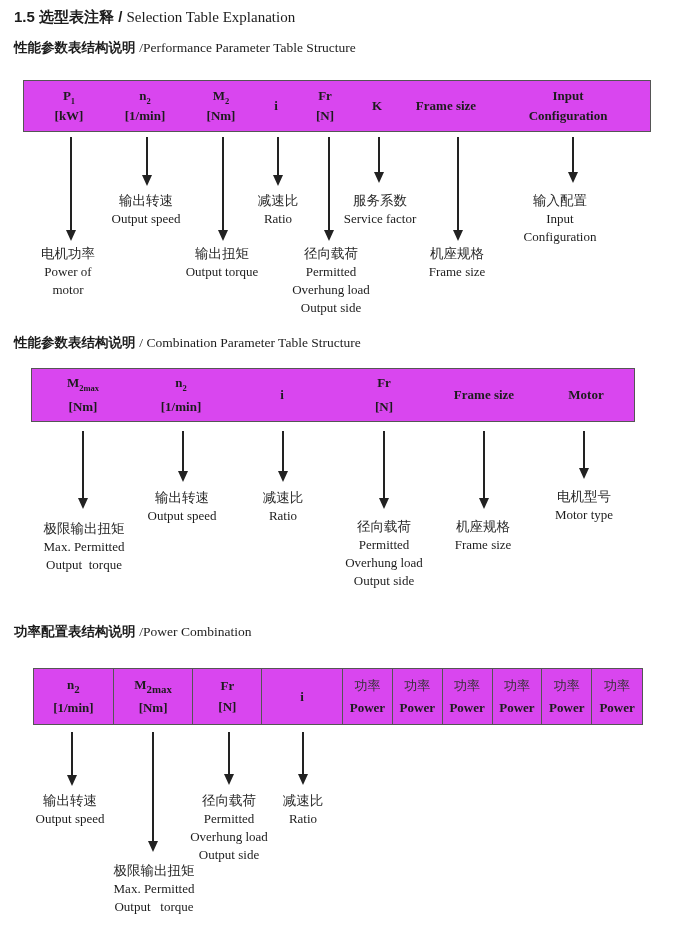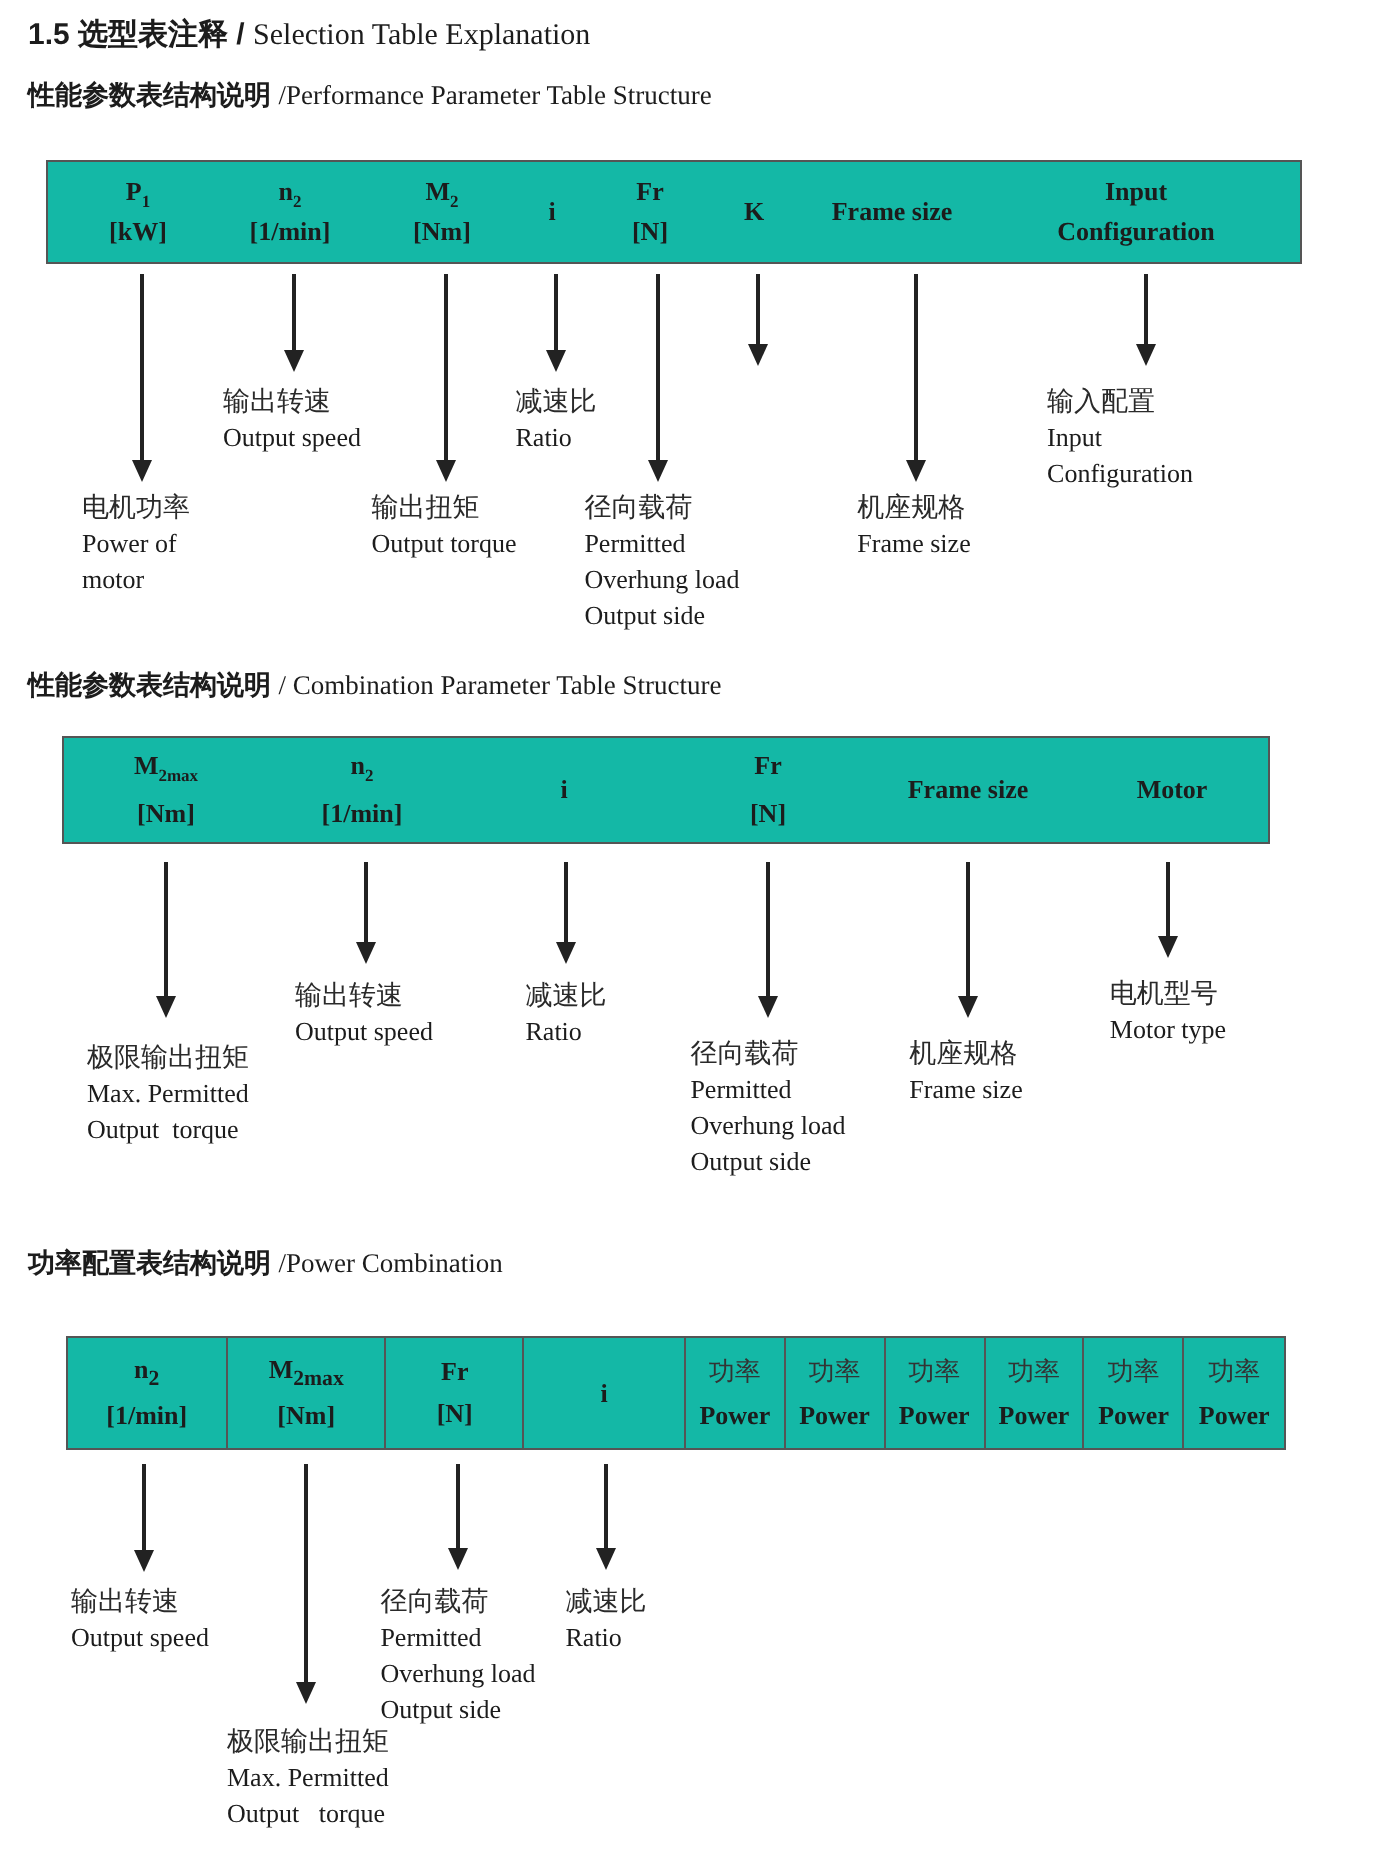--- a/index.html
+++ b/index.html
@@ -4,36 +4,36 @@
 <style>
   html,body{margin:0;padding:0;background:#ffffff;}
   .page{position:relative;width:695px;height:931px;background:#ffffff;overflow:hidden;
         font-family:"Liberation Serif",serif;color:#1c1c1c;}
   .title{position:absolute;left:14px;top:8px;font-size:15px;white-space:pre;}
   .title .zh{font-family:"Liberation Sans",sans-serif;font-weight:bold;}
   .title .en{font-family:"Liberation Serif",serif;font-weight:normal;}
   .sec-heading{position:absolute;left:14px;font-size:13.5px;white-space:pre;}
   .sec-heading .zh{font-family:"Liberation Sans",sans-serif;font-weight:bold;text-align:center;}
   .sec-heading .en{font-family:"Liberation Serif",serif;font-weight:normal;}
-  .tbl{position:absolute;background:#14b8a6;border:1px solid #555;box-sizing:border-box;}
+  .tbl{position:absolute;background:#d946ef;border:1px solid #555;box-sizing:border-box;}
   .cell{position:absolute;top:0;height:100%;transform:translateX(-50%);
         display:flex;flex-direction:column;justify-content:center;align-items:center;
         white-space:nowrap;font-weight:bold;font-size:13px;}
   .g4{gap:4px;} .g8{gap:8px;}
   .cell sub{font-size:8.5px;line-height:0;}
   .t3{display:flex;}
   .t3cell{box-sizing:border-box;border-right:1px solid #555;height:100%;
           display:flex;flex-direction:column;justify-content:center;align-items:center;gap:5px;
           font-weight:bold;font-size:13px;white-space:nowrap;}
   .t3cell:last-child{border-right:none;}
   .t3cell .zhline{font-family:"Liberation Sans",sans-serif;font-weight:normal;color:#333;}
   .arrow{position:absolute;width:1.5px;background:#222;}
   .arrow::after{content:"";position:absolute;top:100%;left:50%;transform:translateX(-50%);
         border:5px solid transparent;border-top:11px solid #222;border-bottom:0;}
-  .callout{position:absolute;transform:translateX(-50%);
+  .callout{position:absolute;transform:translateX(-50%);text-align:center;
         font-size:13px;line-height:18px;white-space:pre;}
   .callout .zh{font-family:"Liberation Sans",sans-serif;font-size:13.5px;color:#2a2a2a;}
   .callout .en{font-family:"Liberation Serif",serif;color:#1c1c1c;}
 </style>
 </head>
 <body>
 
 <div class="page">
 
   <div class="title"><span class="zh">1.5 选型表注释 / </span><span class="en">Selection Table Explanation</span></div>
@@ -79,20 +79,21 @@
   <div class="arrow" style="left:328px;top:137px;height:93px;"></div>
   <div class="arrow" style="left:378px;top:137px;height:35px;"></div>
   <div class="arrow" style="left:457px;top:137px;height:93px;"></div>
   <div class="arrow" style="left:572px;top:137px;height:35px;"></div>
 
   <div class="callout" style="left:68px;top:245px;"><div class="zh">电机功率</div><div class="en">Power of</div><div class="en">motor</div></div>
   <div class="callout" style="left:146px;top:192px;"><div class="zh">输出转速</div><div class="en">Output speed</div></div>
   <div class="callout" style="left:222px;top:245px;"><div class="zh">输出扭矩</div><div class="en">Output torque</div></div>
   <div class="callout" style="left:278px;top:192px;"><div class="zh">减速比</div><div class="en">Ratio</div></div>
   <div class="callout" style="left:331px;top:245px;"><div class="zh">径向载荷</div><div class="en">Permitted</div><div class="en">Overhung load</div><div class="en">Output side</div></div>
+  <div class="callout" style="left:380px;top:192px;"><div class="zh">服务系数</div><div class="en">Service factor</div></div>
   <div class="callout" style="left:457px;top:245px;"><div class="zh">机座规格</div><div class="en">Frame size</div></div>
   <div class="callout" style="left:560px;top:192px;"><div class="zh">输入配置</div><div class="en">Input</div><div class="en">Configuration</div></div>
 
   <div class="sec-heading" style="top:334px;"><span class="zh">性能参数表结构说明 </span><span class="en">/ Combination Parameter Table Structure</span></div>
 
   <div class="tbl" style="left:31px;top:368px;width:604px;height:54px;">
     <div class="cell g8" style="left:51px;">
         <div><span>M</span><sub>2max</sub></div>
         <div>[Nm]</div>
       </div>

